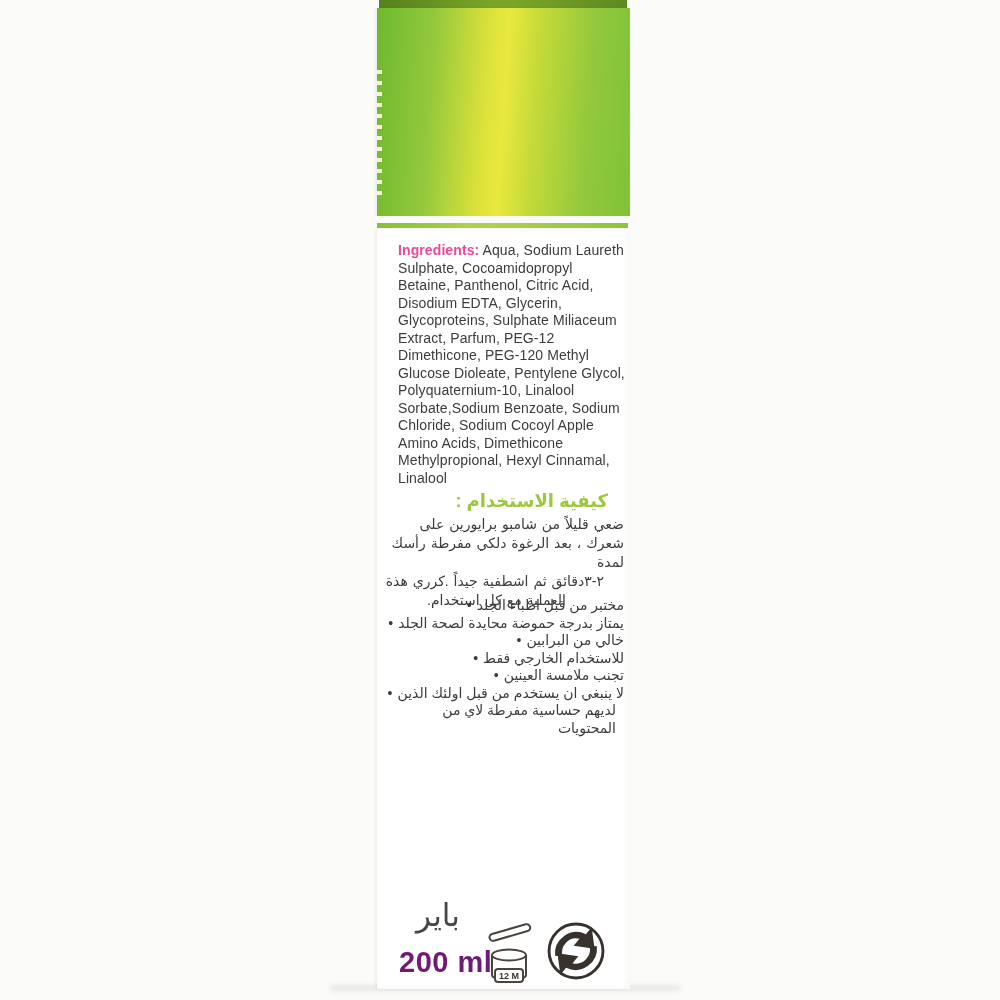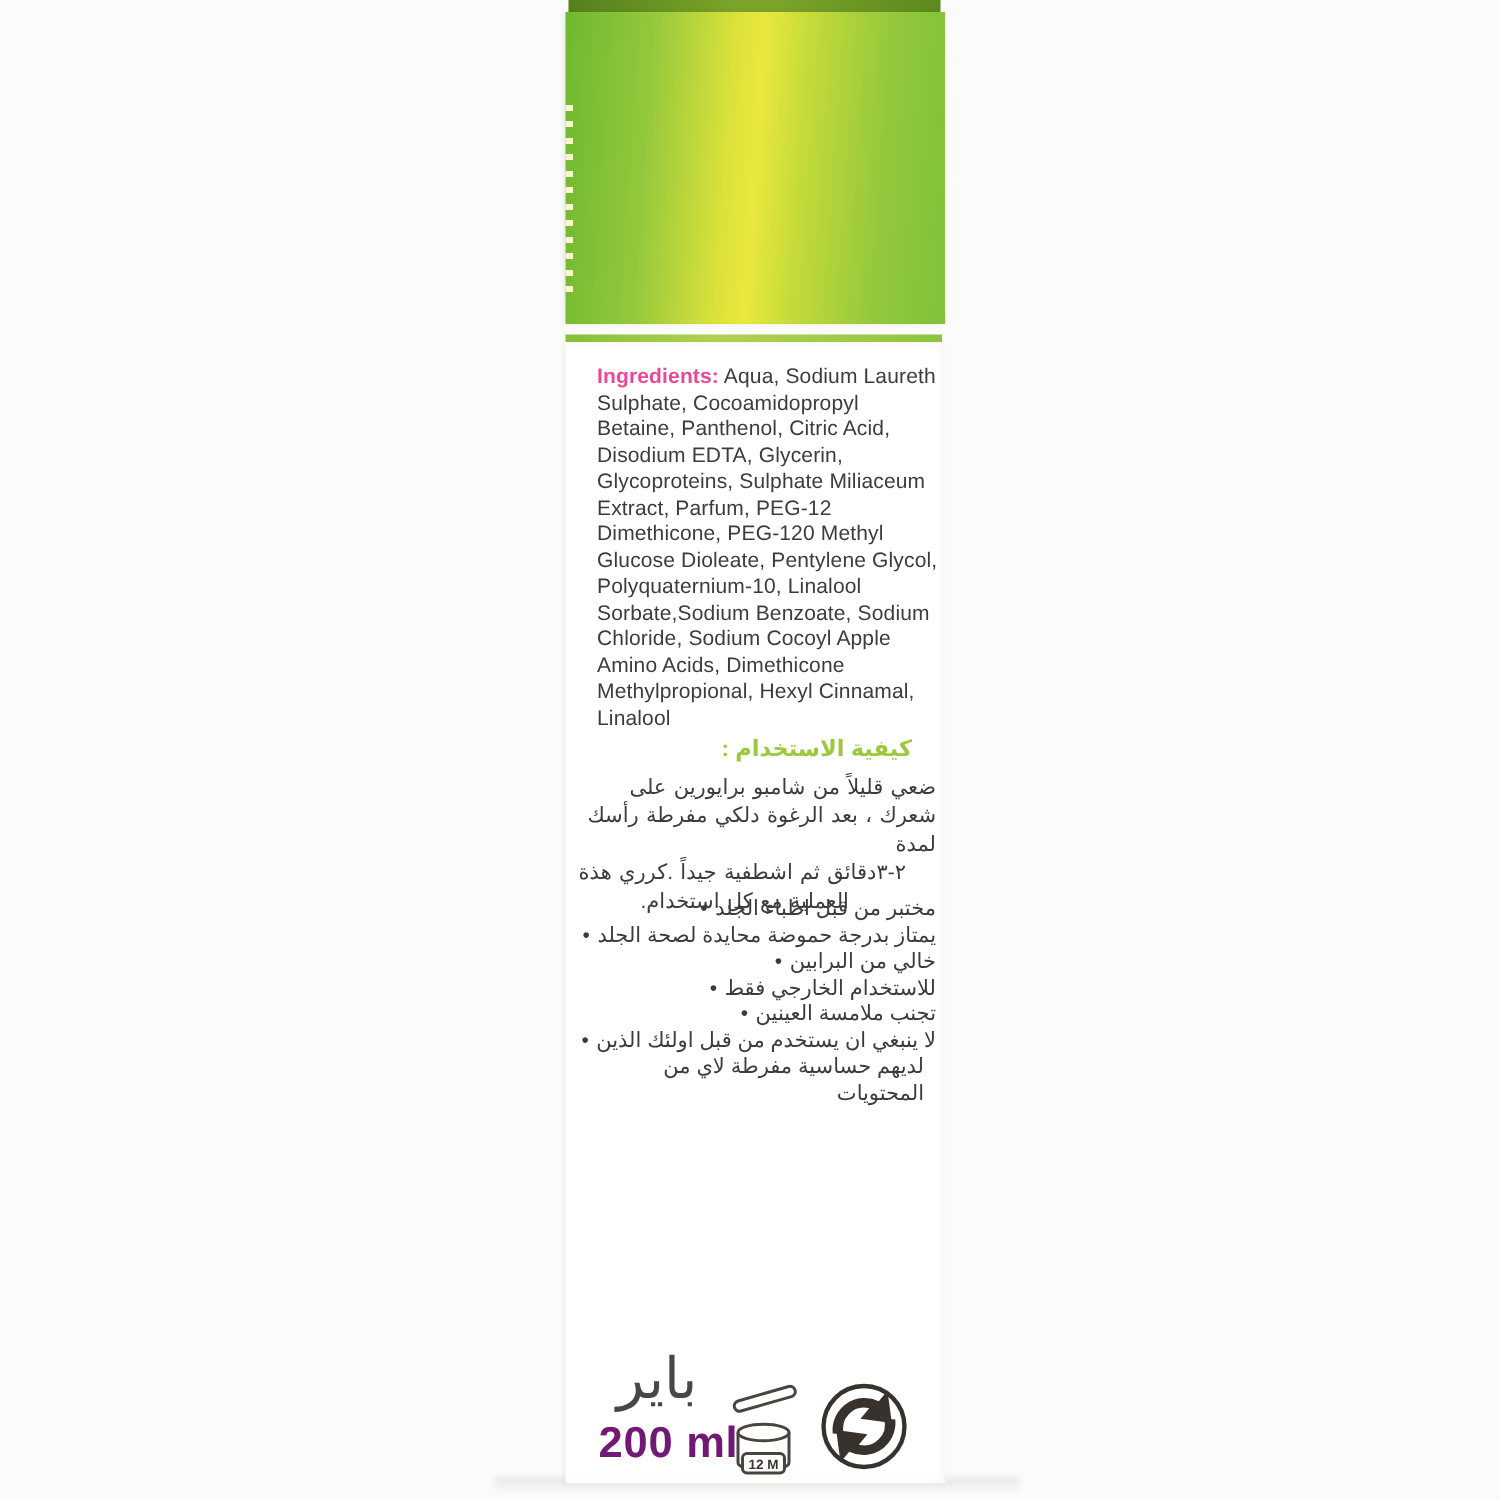--- a/index.html
+++ b/index.html
@@ -42,21 +42,21 @@
   }
   .ingredients{
     position:absolute;top:13px;left:21px;right:4px;
     font-size:14px;line-height:17.5px;color:#3c3c3c;
     letter-spacing:0.1px;
   }
   .ing-line{white-space:nowrap;}
   .green-label{color:#ec4899;font-weight:bold;}
   .ar-heading{
     position:absolute;top:261px;right:22px;
-    font-size:15px;font-weight:bold;color:#9cc83e;
+    font-size:18px;font-weight:bold;color:#9cc83e;
     direction:rtl;
   }
   .usage{
     position:absolute;top:286px;left:8px;right:6px;
     font-size:14px;line-height:19px;color:#3c3c3c;
   }
   .usage-line{direction:rtl;text-align:right;word-spacing:1px;}
   .usage-line.l3{padding-left:0;padding-right:20px;}
   .usage-line.l4{direction:rtl;text-align:left;padding-left:42px;}
   .bullets{
@@ -68,21 +68,21 @@
   .bullet-line .t{direction:rtl;}
   .bullet-cont{direction:rtl;text-align:right;padding-right:8px;}
   .storage{
     position:absolute;top:495px;left:8px;right:8px;
     font-size:14px;line-height:20px;color:#3c3c3c;
   }
   .storage-line1{direction:rtl;text-align:right;word-spacing:4px;}
   .storage-line2{direction:rtl;text-align:left;padding-left:24px;}
   .brand-ar{
     position:absolute;top:668px;left:26px;width:70px;
-    font-size:38px;color:#474747;text-align:center;direction:rtl;
+    font-size:31px;color:#474747;text-align:center;direction:rtl;
   }
   .volume{
     position:absolute;top:717px;left:22px;
     font-size:29px;font-weight:bold;color:#701a75;letter-spacing:0.5px;
   }
   .pao-icon{position:absolute;top:694px;left:108px;}
   .green-dot-icon{position:absolute;top:693px;left:170px;}
 </style>
 </head>
 <body>

